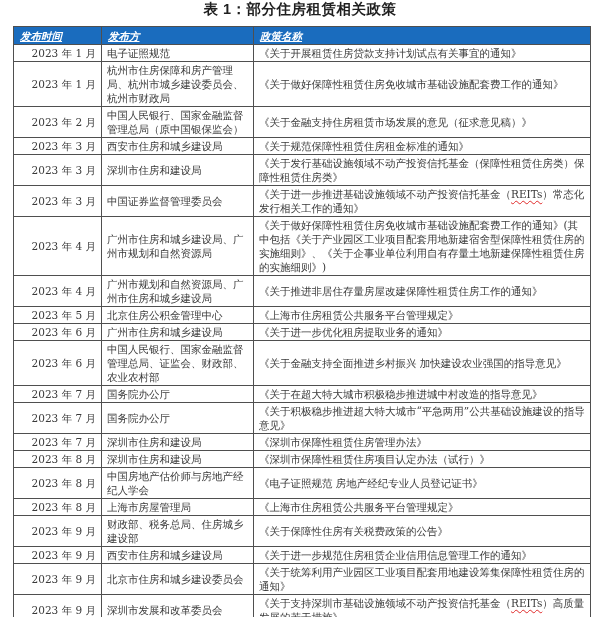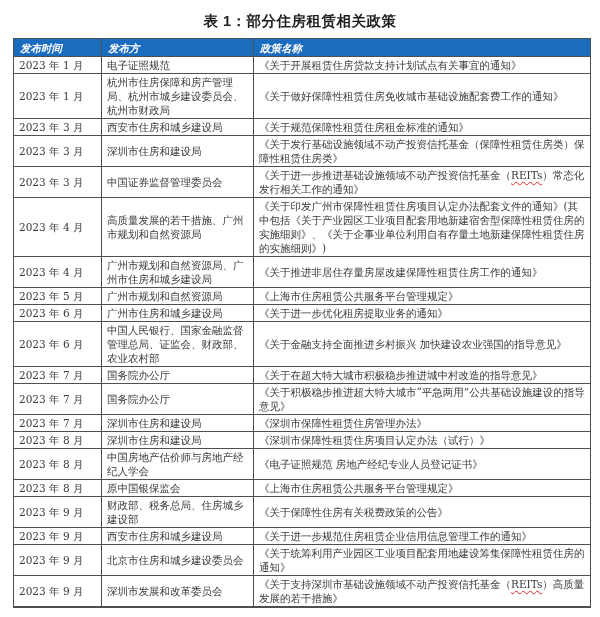--- a/index.html
+++ b/index.html
@@ -9,21 +9,20 @@
     width: 600px;
     height: 617px;
     overflow: hidden;
     font-family: "DejaVu Serif", "Liberation Serif", serif;
     color: var(--text, #3a3a3a);
   }
   .page {
     width: 600px;
     height: 617px;
     box-sizing: border-box;
-    padding-top: 12px;
     background: #ffffff;
   }
   .title {
     text-align: center;
     font-family: "Liberation Sans", "DejaVu Sans", sans-serif;
     font-weight: bold;
     font-size: 14.5px;
     color: #1f1f1f;
     margin-bottom: 7px;
     letter-spacing: 0.5px;
@@ -49,22 +48,23 @@
     word-break: break-all;
   }
   thead th {
     background: var(--header-bg, #1a6cbe);
     color: var(--header-text, #ffffff);
     font-weight: bold;
     font-style: italic;
     font-size: 10.5px;
     height: 15px;
     padding: 1px 6px;
+    text-decoration: underline;
   }
-  td.c-date { white-space: nowrap; }
+  td.c-date { white-space: nowrap; text-align: right; }
   .squiggle {
     text-decoration: underline;
     text-decoration-style: wavy;
     text-decoration-color: var(--squiggle, #e02b2b);
     text-decoration-thickness: 1px;
     text-underline-offset: 2px;
   }
 </style>
 </head>
 <body>
@@ -90,47 +90,52 @@
           <td class="c-date">2023 年 1 月</td>
           <td class="c-pub">电子证照规范</td>
           <td class="c-policy">《关于开展租赁住房贷款支持计划试点有关事宜的通知》</td>
         </tr>
         <tr>
           <td class="c-date">2023 年 1 月</td>
           <td class="c-pub">杭州市住房保障和房产管理局、杭州市城乡建设委员会、杭州市财政局</td>
           <td class="c-policy">《关于做好保障性租赁住房免收城市基础设施配套费工作的通知》</td>
         </tr>
         <tr>
+          <td class="c-date">2023 年 2 月</td>
+          <td class="c-pub">中国人民银行、国家金融监督管理总局（原中国银保监会）</td>
+          <td class="c-policy">《关于金融支持住房租赁市场发展的意见（征求意见稿）》</td>
+        </tr>
+        <tr>
           <td class="c-date">2023 年 3 月</td>
           <td class="c-pub">西安市住房和城乡建设局</td>
           <td class="c-policy">《关于规范保障性租赁住房租金标准的通知》</td>
         </tr>
         <tr>
           <td class="c-date">2023 年 3 月</td>
           <td class="c-pub">深圳市住房和建设局</td>
           <td class="c-policy">《关于发行基础设施领域不动产投资信托基金（保障性租赁住房类）保障性租赁住房类》</td>
         </tr>
         <tr>
           <td class="c-date">2023 年 3 月</td>
           <td class="c-pub">中国证券监督管理委员会</td>
           <td class="c-policy">《关于进一步推进基础设施领域不动产投资信托基金（<span class="squiggle">REITs</span>）常态化发行相关工作的通知》</td>
         </tr>
         <tr>
           <td class="c-date">2023 年 4 月</td>
-          <td class="c-pub">高质量发展的若干措施、广州市规划和自然资源局</td>
-          <td class="c-policy">《关于印发广州市保障性租赁住房项目认定办法配套文件的通知》(其中包括《关于产业园区工业项目配套用地新建宿舍型保障性租赁住房的实施细则》、《关于企事业单位利用自有存量土地新建保障性租赁住房的实施细则》)</td>
+          <td class="c-pub">广州市住房和城乡建设局、广州市规划和自然资源局</td>
+          <td class="c-policy">《关于做好保障性租赁住房免收城市基础设施配套费工作的通知》(其中包括《关于产业园区工业项目配套用地新建宿舍型保障性租赁住房的实施细则》、《关于企事业单位利用自有存量土地新建保障性租赁住房的实施细则》)</td>
         </tr>
         <tr>
           <td class="c-date">2023 年 4 月</td>
           <td class="c-pub">广州市规划和自然资源局、广州市住房和城乡建设局</td>
           <td class="c-policy">《关于推进非居住存量房屋改建保障性租赁住房工作的通知》</td>
         </tr>
         <tr>
           <td class="c-date">2023 年 5 月</td>
-          <td class="c-pub">广州市规划和自然资源局</td>
+          <td class="c-pub">北京住房公积金管理中心</td>
           <td class="c-policy">《上海市住房租赁公共服务平台管理规定》</td>
         </tr>
         <tr>
           <td class="c-date">2023 年 6 月</td>
           <td class="c-pub">广州市住房和城乡建设局</td>
           <td class="c-policy">《关于进一步优化租房提取业务的通知》</td>
         </tr>
         <tr>
           <td class="c-date">2023 年 6 月</td>
           <td class="c-pub">中国人民银行、国家金融监督管理总局、证监会、财政部、农业农村部</td>
@@ -156,21 +161,21 @@
           <td class="c-pub">深圳市住房和建设局</td>
           <td class="c-policy">《深圳市保障性租赁住房项目认定办法（试行）》</td>
         </tr>
         <tr>
           <td class="c-date">2023 年 8 月</td>
           <td class="c-pub">中国房地产估价师与房地产经纪人学会</td>
           <td class="c-policy">《电子证照规范 房地产经纪专业人员登记证书》</td>
         </tr>
         <tr>
           <td class="c-date">2023 年 8 月</td>
-          <td class="c-pub">原中国银保监会</td>
+          <td class="c-pub">上海市房屋管理局</td>
           <td class="c-policy">《上海市住房租赁公共服务平台管理规定》</td>
         </tr>
         <tr>
           <td class="c-date">2023 年 9 月</td>
           <td class="c-pub">财政部、税务总局、住房城乡建设部</td>
           <td class="c-policy">《关于保障性住房有关税费政策的公告》</td>
         </tr>
         <tr>
           <td class="c-date">2023 年 9 月</td>
           <td class="c-pub">西安市住房和城乡建设局</td>

